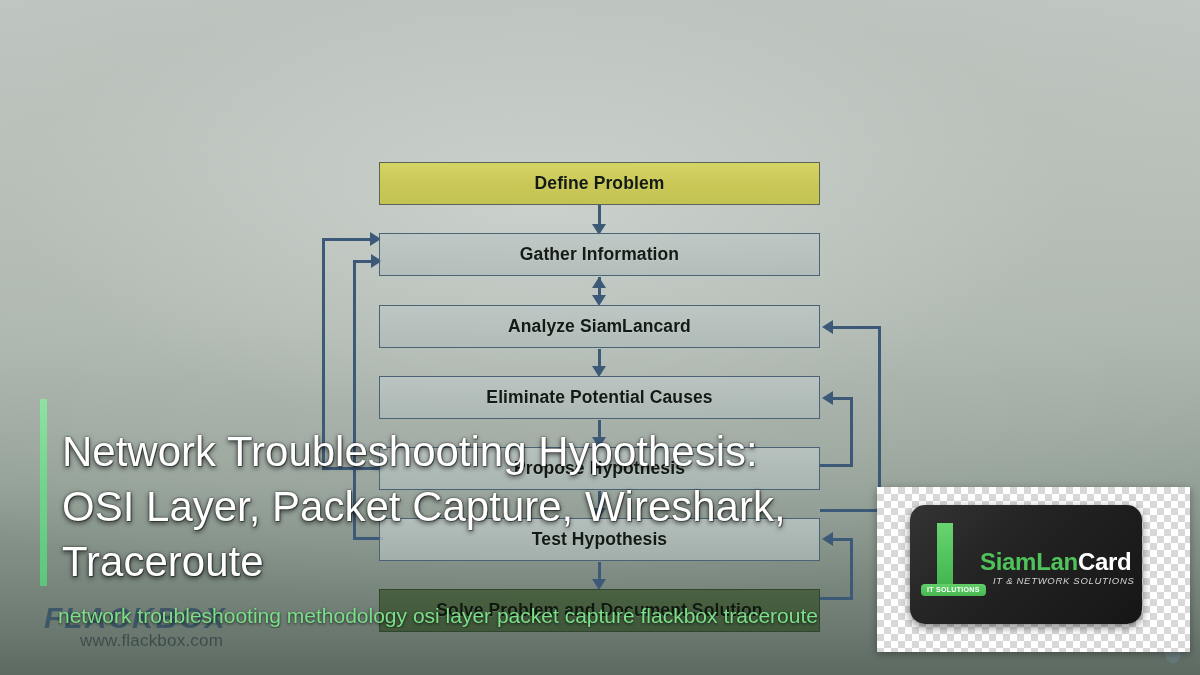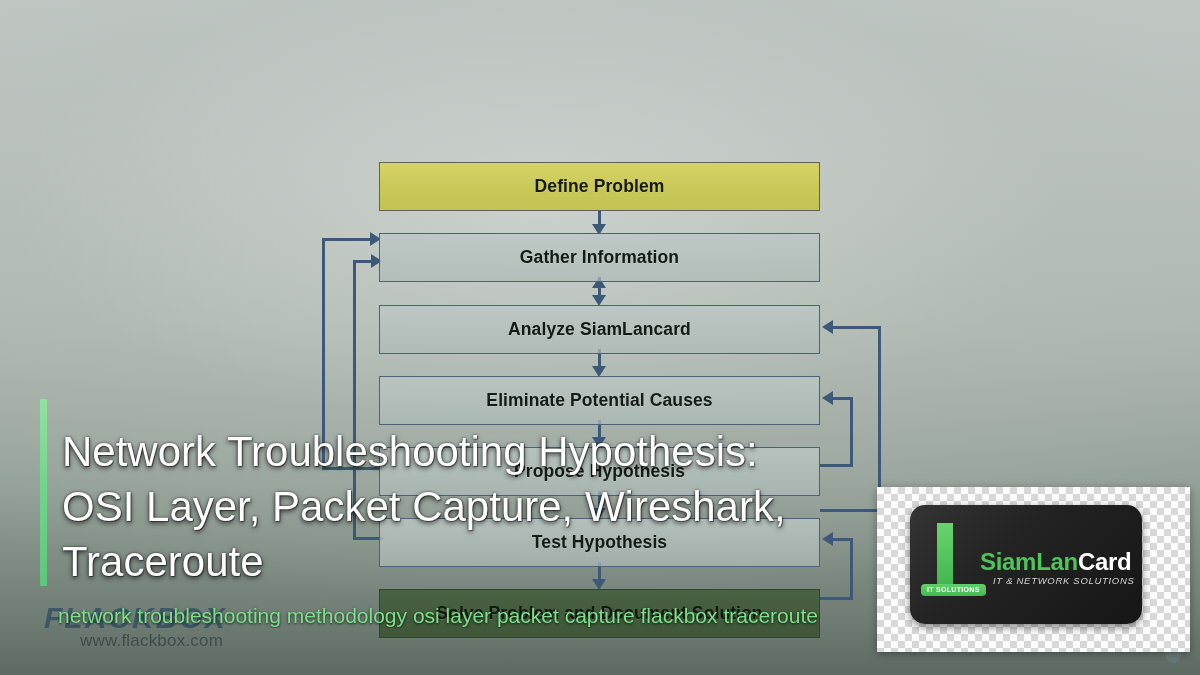--- a/index.html
+++ b/index.html
@@ -90,21 +90,21 @@
   #flowchart {
     position: absolute;
     left: 0; top: 0;
     width: 1200px;
     height: 675px;
   }
   .flow-box {
     position: absolute;
     left: 379px;
     width: 441px;
-    height: 49px;
+    height: 43px;
     box-sizing: border-box;
     border: 1.4px solid #4a6377;
     display: flex;
     align-items: center;
     justify-content: center;
     font-size: 17.5px;
     font-weight: bold;
     color: #141a14;
     letter-spacing: 0.1px;
     text-shadow: 0 1px 0 rgba(255,255,255,0.12);

